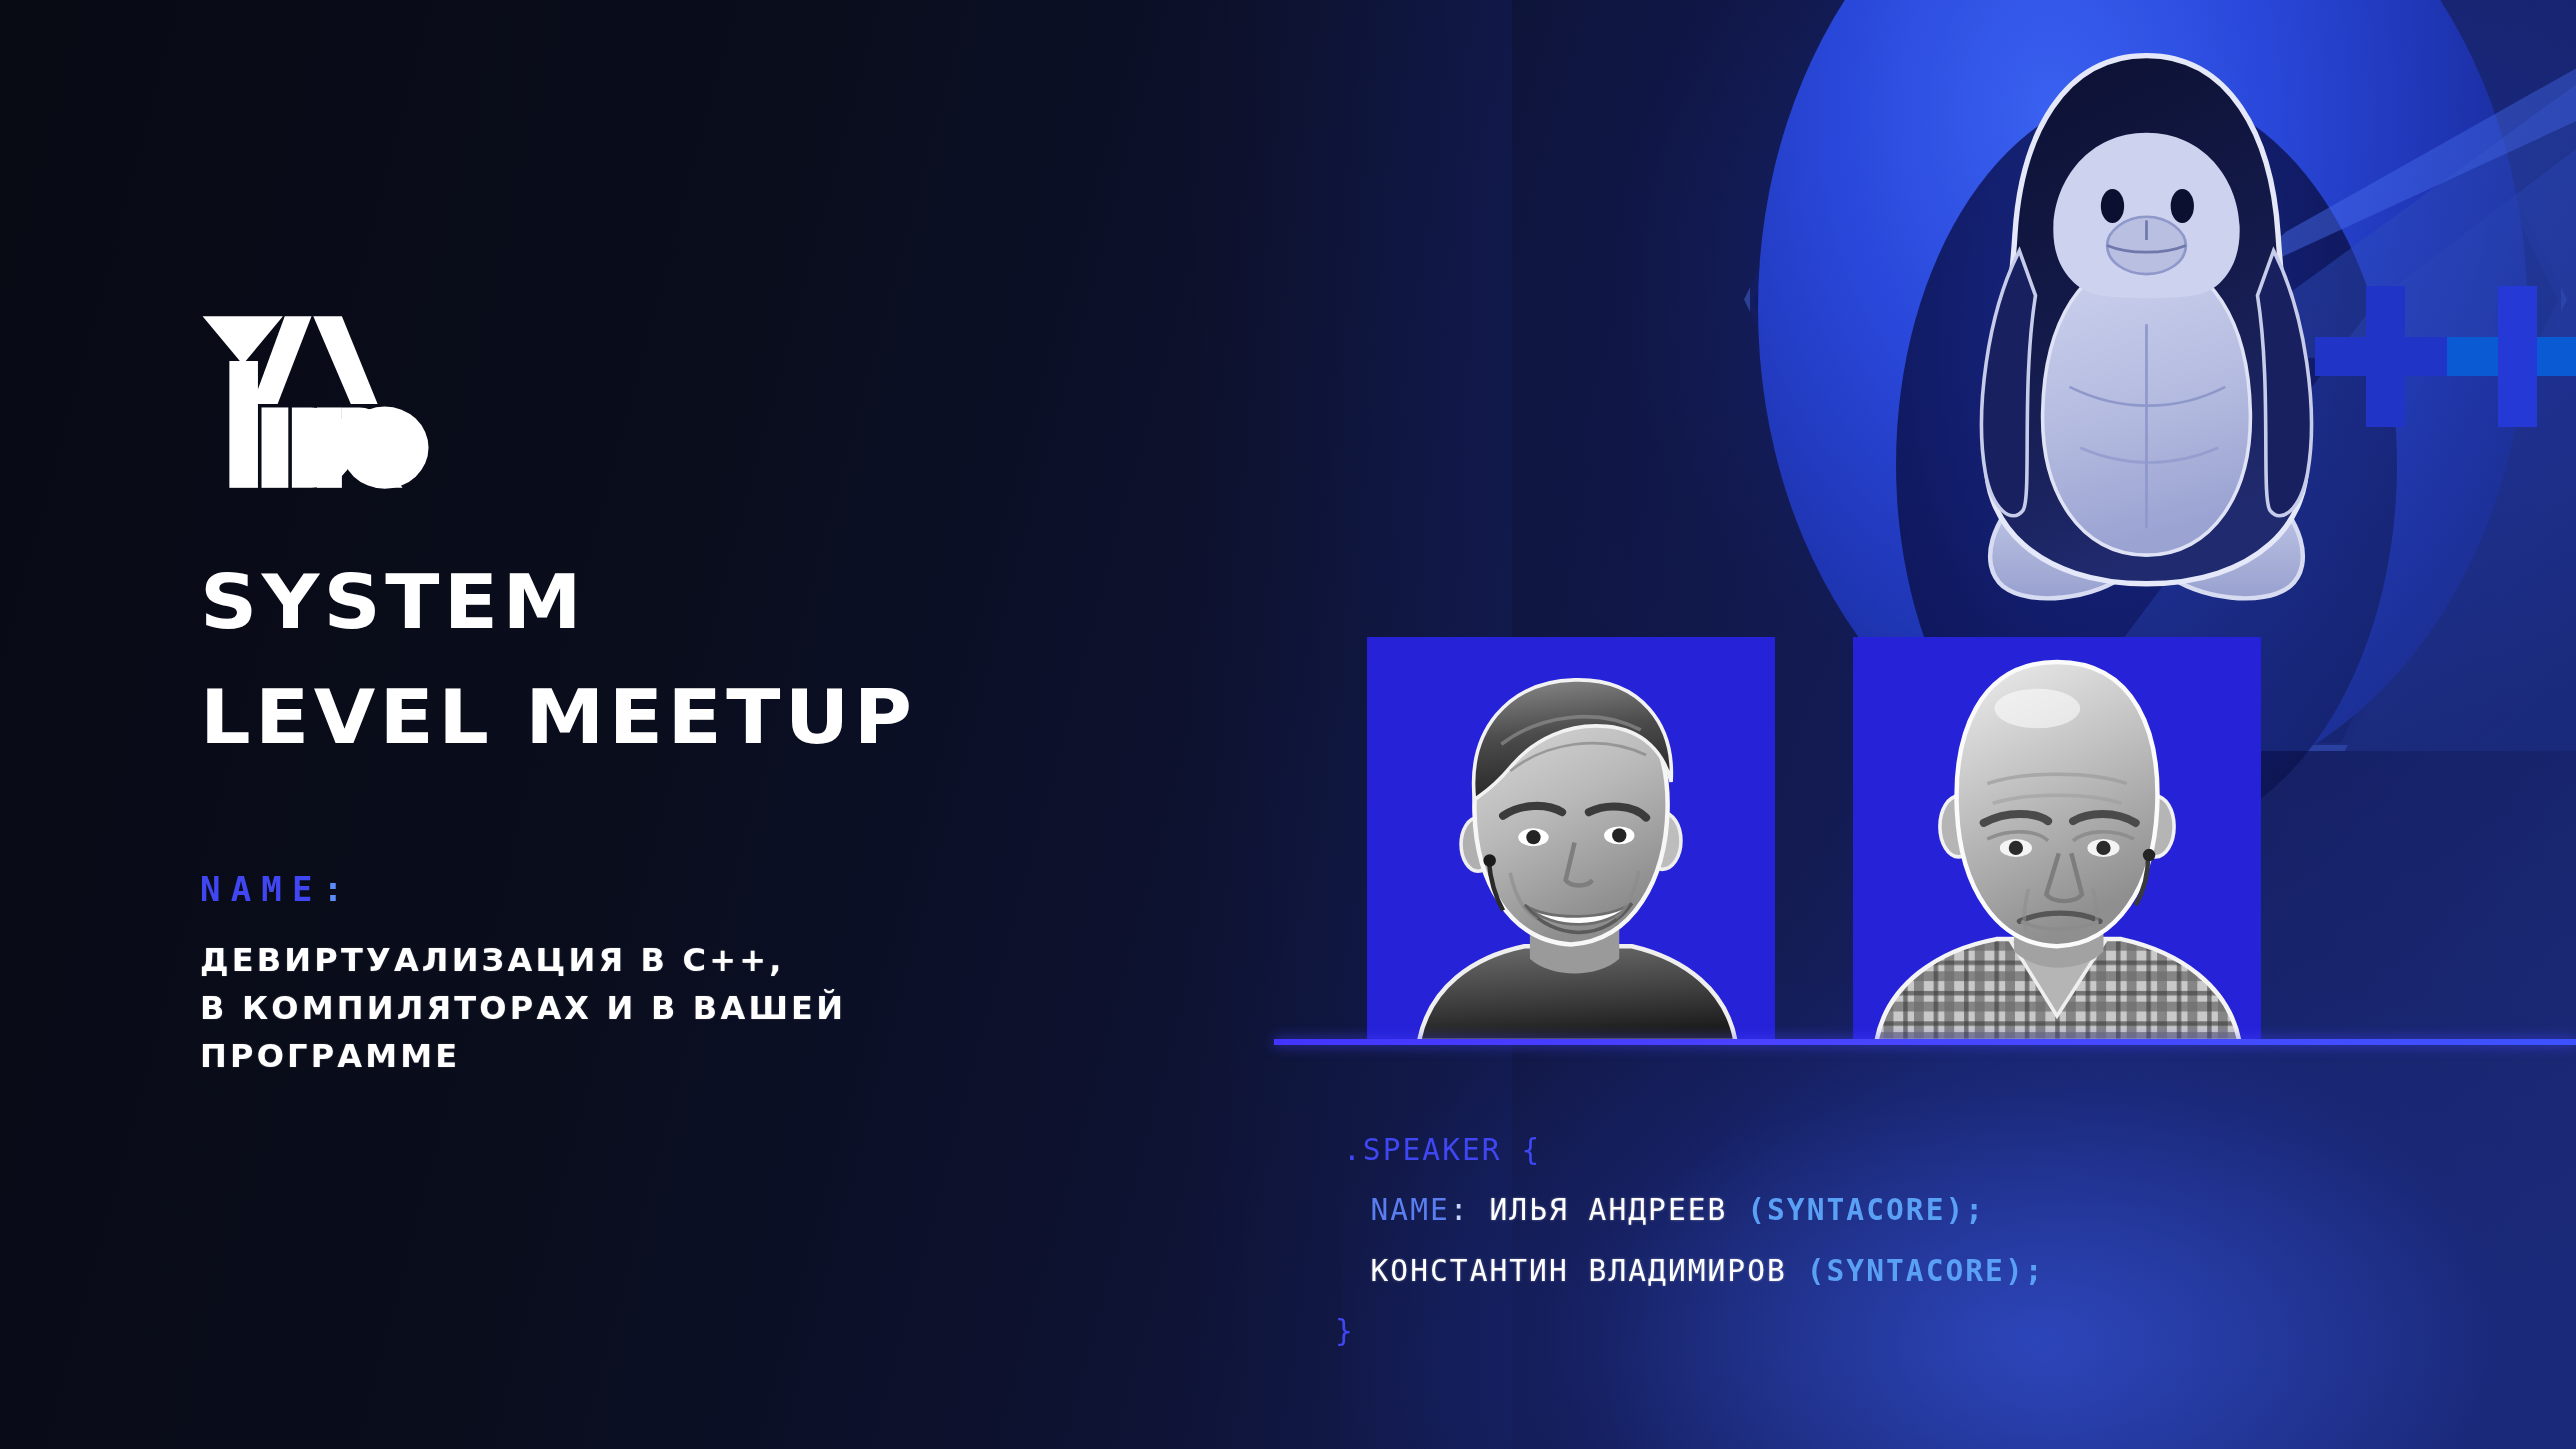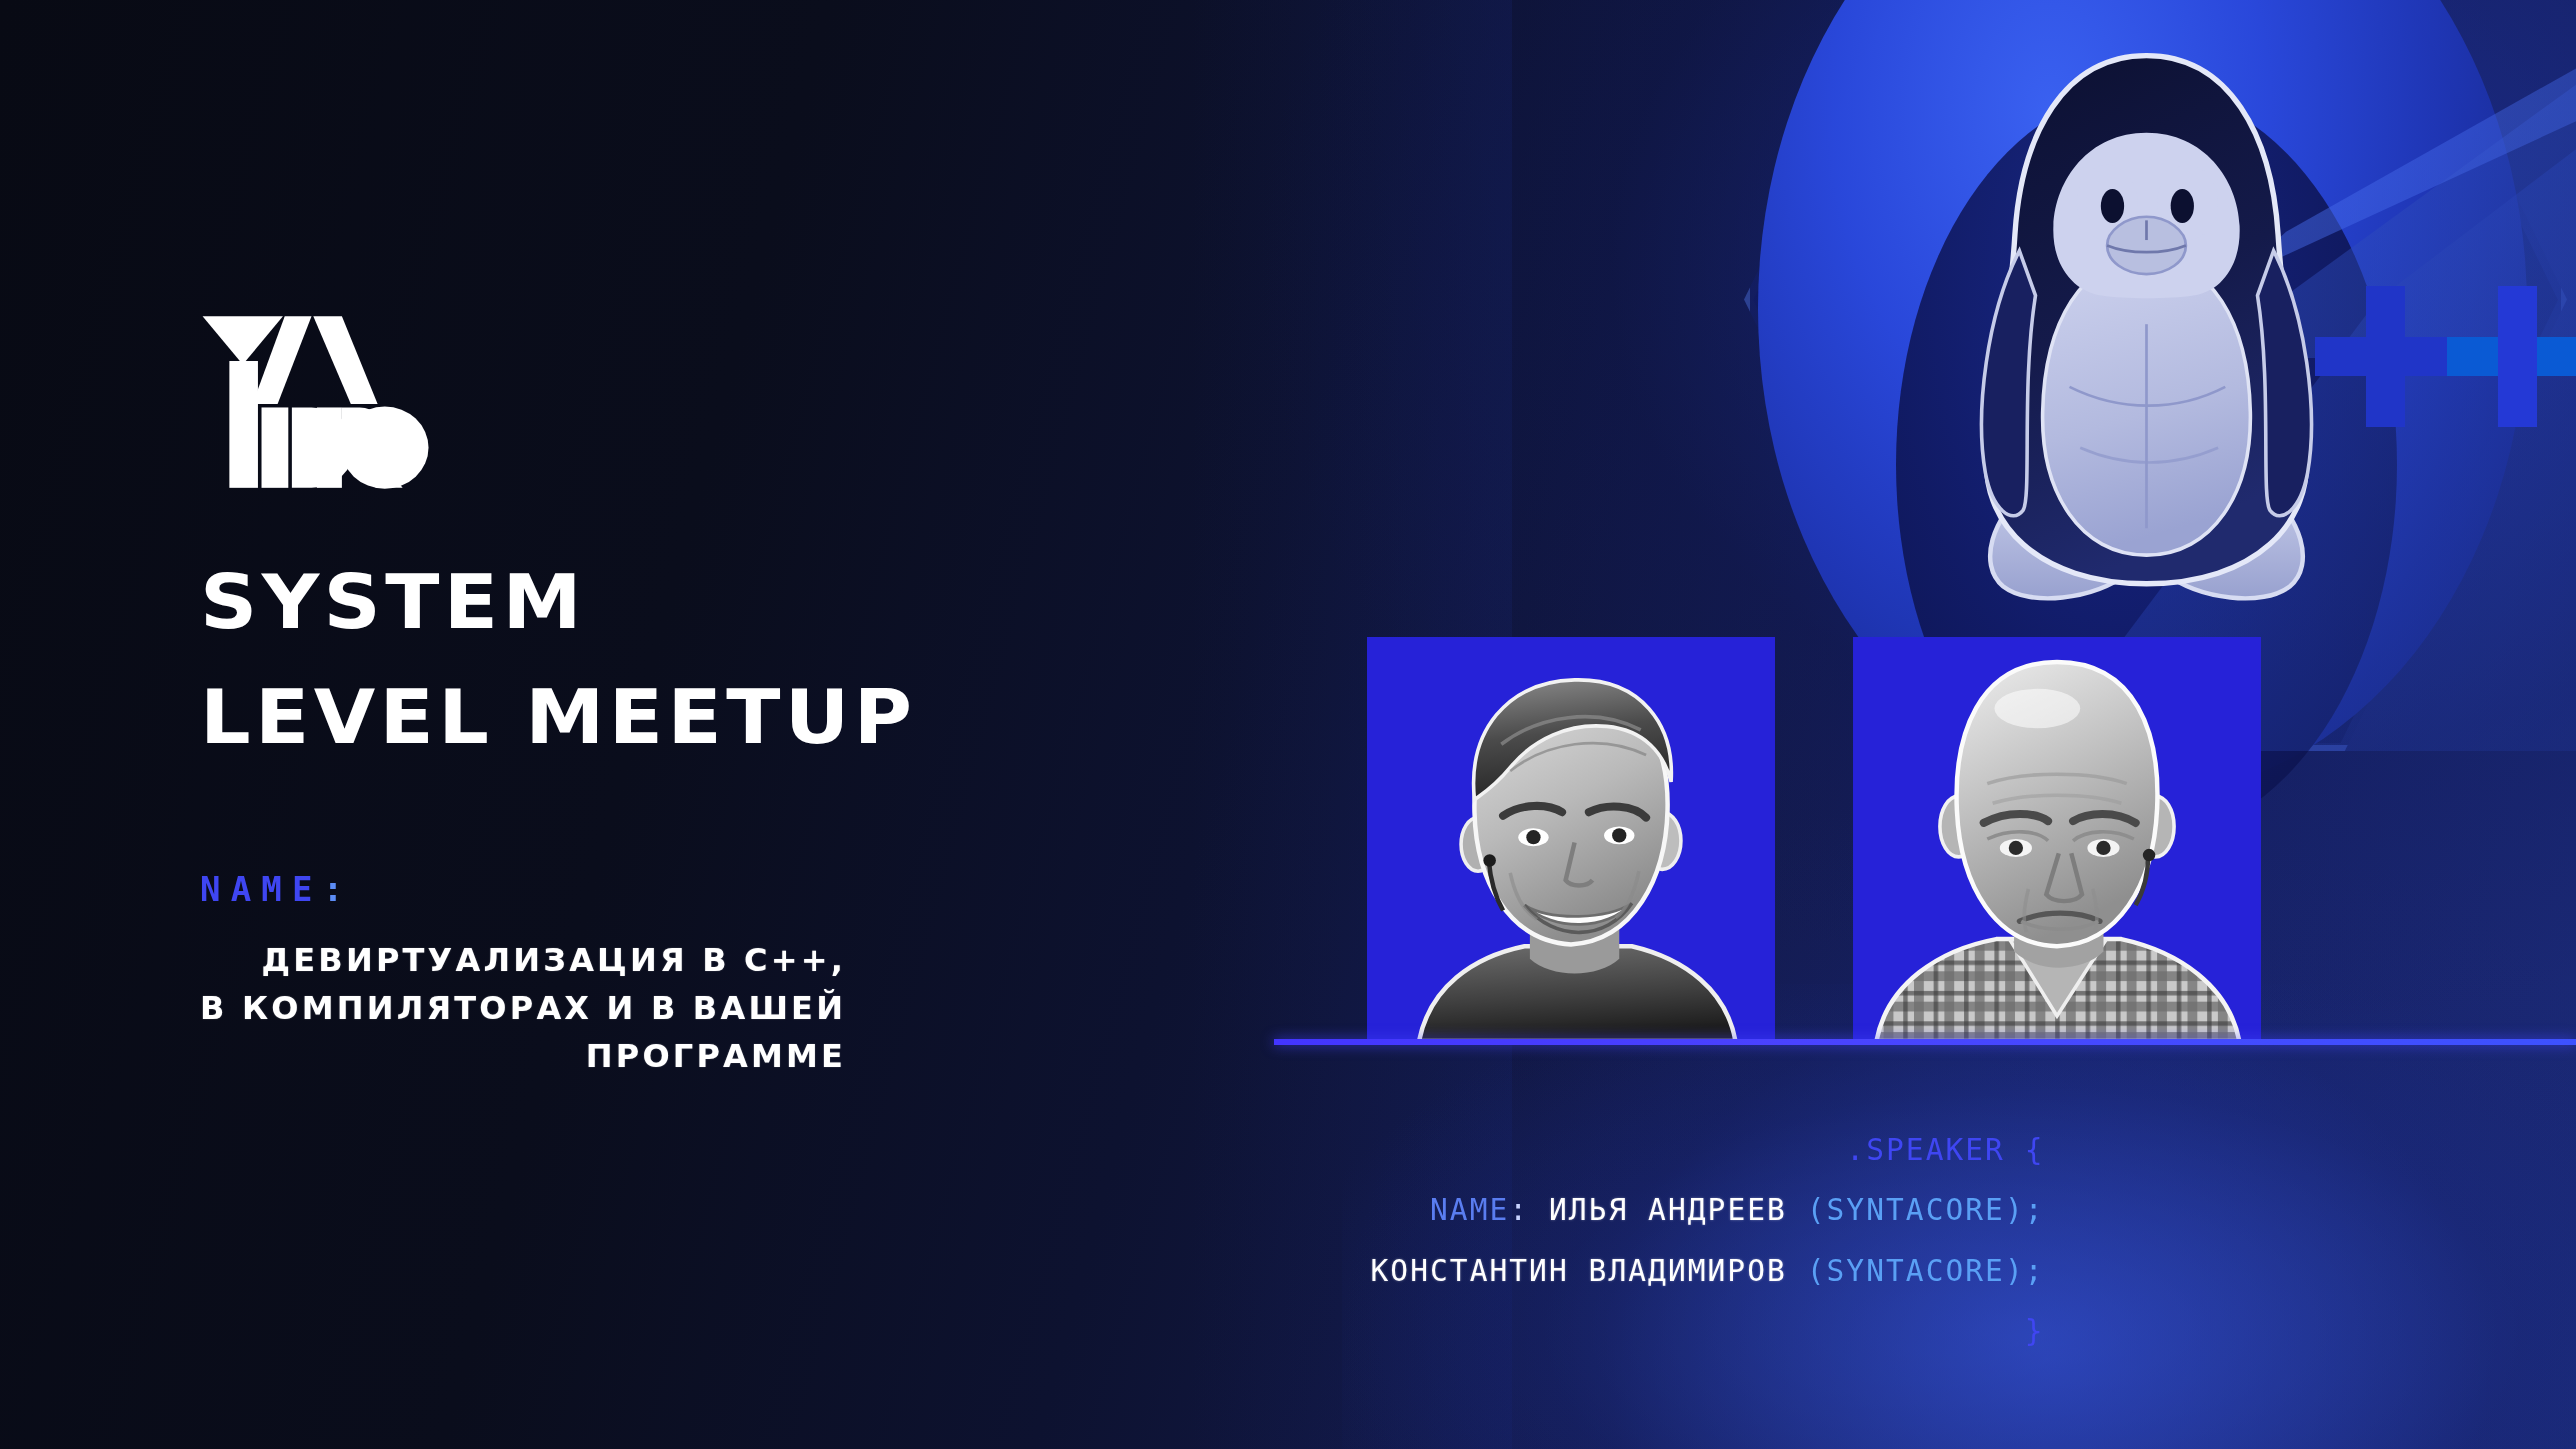--- a/index.html
+++ b/index.html
@@ -11,21 +11,20 @@
   }
 
   #poster{
     position:relative;
     width:2576px; height:1449px;
     overflow:hidden;
     background:
       radial-gradient(ellipse 984px 805px at 2048px 1360px, rgba(46,74,205,0.55) 0%, rgba(22,34,110,0.25) 45%, rgba(0,0,0,0) 72%),
       radial-gradient(ellipse 1252px 984px at 2236px 268px, rgba(30,52,170,0.55) 0%, rgba(14,24,90,0.25) 50%, rgba(0,0,0,0) 78%),
       linear-gradient(105deg, #080a14 0%, #0a0d1c 28%, #0d1230 48%, #131a4c 66%, #182368 82%, #1b2a78 100%);
-    text-align: right;
   }
 
   
   .bg-layer{ position:absolute; inset:0; pointer-events:none; }
 
   .hex-outline{
     position:absolute;
     left:1744px; top:-152px;
     width:823px; height:903px;
     border:6.3px solid rgba(86,122,235,0.40);
@@ -180,21 +179,21 @@
     line-height:2.05;
     letter-spacing:0.07em;
     white-space:pre;
     text-transform:uppercase;
   }
   .c-sel   { color:#3f46f2;margin-left:8px; }
   .c-brace { color:#3f46f2; }
   .c-key   { color:#5a7df0; }
   .c-punc  { color:#c9d4ff; }
   .c-val   { color:#ffffff; text-shadow:0 0 2.7px rgba(255,255,255,0.35); }
-  .c-org   { color:#5aa0f5; }
+  .c-org   { color:#5aa0f5;font-weight:bold; }
   .code-indent{ padding-left:2ch; display:inline-block; }
 </style>
 </head>
 <body>
 
 <div id="poster">
 
   <div class="bg-layer">
     <div class="hex-inner"></div>
     <div class="hex-outline"></div>

